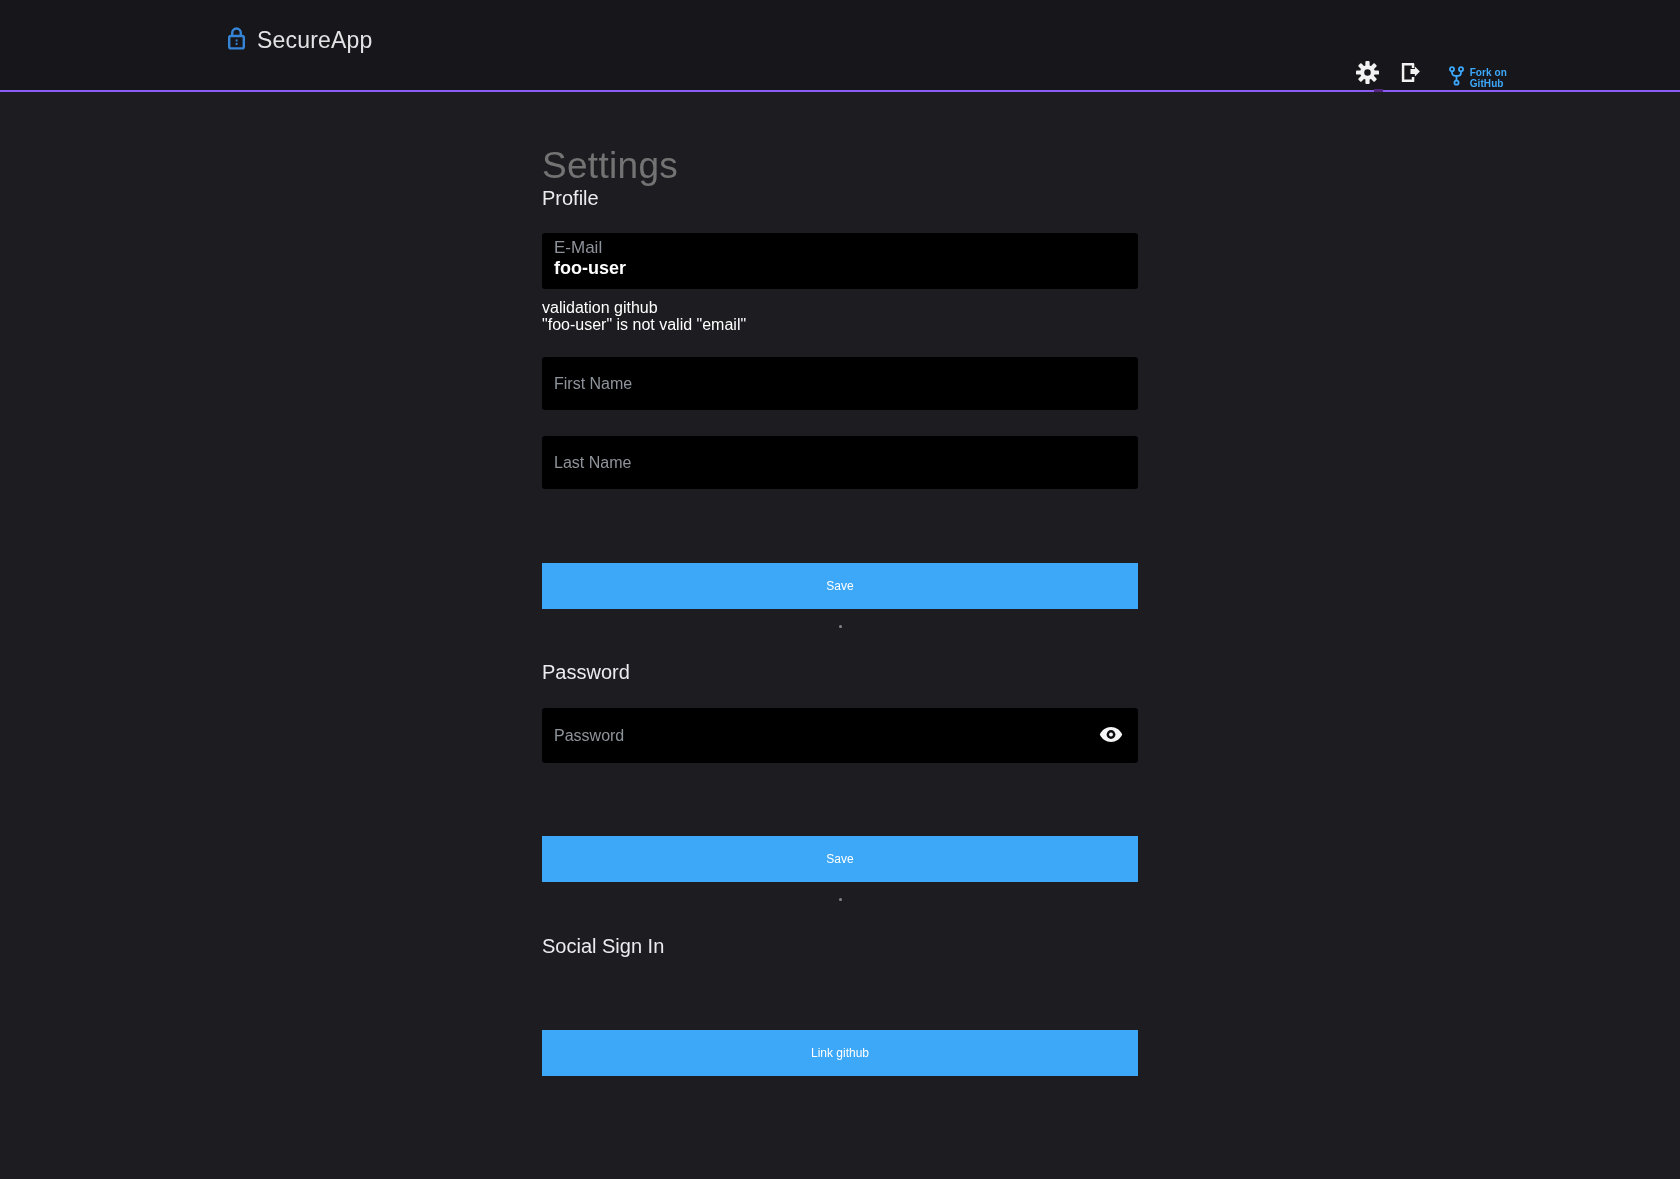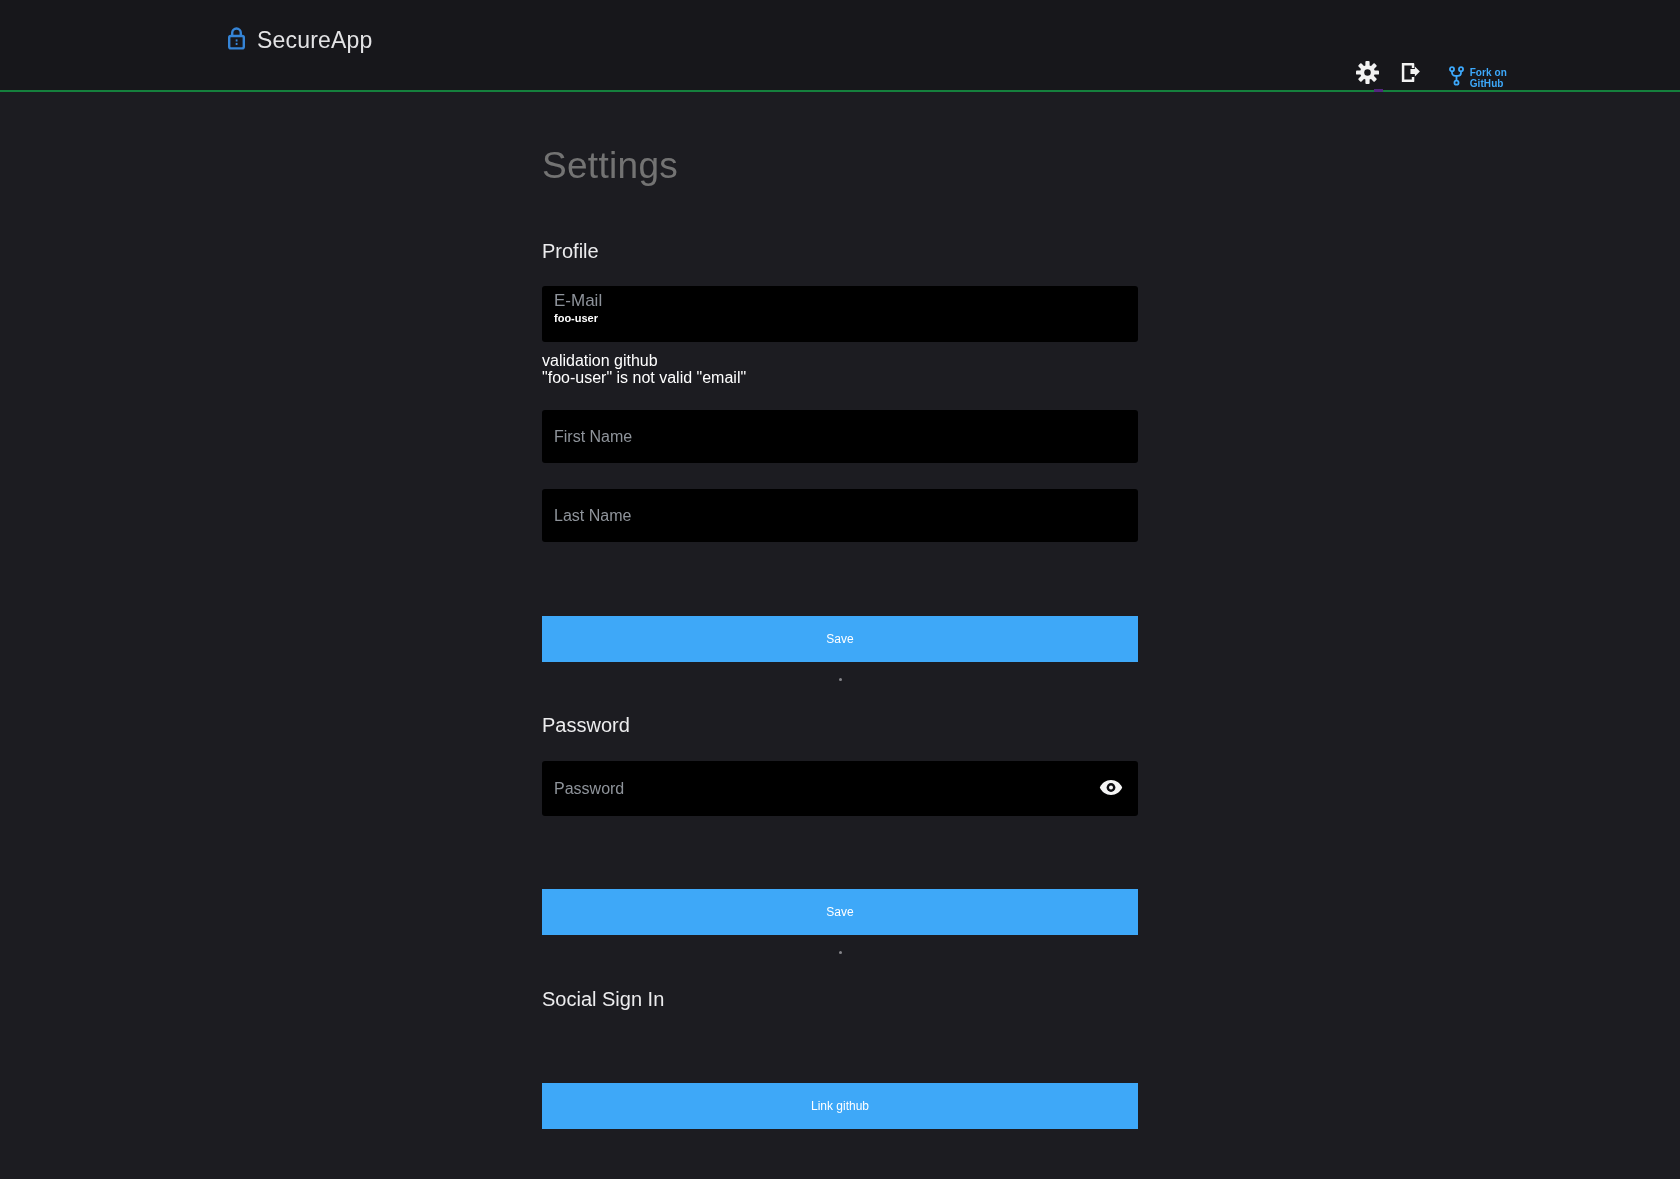--- a/index.html
+++ b/index.html
@@ -10,21 +10,21 @@
     font-family:"Liberation Sans", sans-serif;
     overflow:hidden;
     position:relative;
   }
 
   
   .app-header {
     position:relative;
     height:92px;
     background:#17171b;
-    border-bottom:2px solid #15803d;
+    border-bottom:2px solid #8b5cf6;
     text-decoration:underline;
   }
   .brand {
     position:absolute; left:227px; top:26px;
     display:flex; align-items:center; gap:11px;
   }
   .brand-title { font-size:23px; color:#e3e3e5; font-weight:400; letter-spacing:.2px; }
   .header-actions {
     position:absolute; right:173px; top:0; height:90px;
     display:flex; align-items:flex-end; gap:13px;
@@ -38,33 +38,33 @@
 
   
   .content { width:596px; margin:0 auto; }
 
   .page-title {
     margin-top:52px;
     font-size:37px; line-height:43px;
     font-weight:300; color:#737373; letter-spacing:.3px;
   }
   .section-heading { font-size:20px; line-height:23px; font-weight:400; color:#ececee; }
-  #profile-heading  { margin-top:53px; }
+  #profile-heading  { }
   #password-heading { margin-top:33px; }
   #social-heading   { margin-top:34px; }
 
   .filled-field {
     margin-top:23px; height:56px;
     background:#000; border-radius:3px;
     padding:8px 12px 0;
   }
   .float-label { display:block; font-size:17px; line-height:14px; color:#8e939b; }
   .filled-field input {
     width:100%; background:transparent; border:none; outline:none;
-    color:#fff; font-size:11px; font-weight:700; padding-top:3px;
+    color:#fff; font-size:18px; font-weight:700; padding-top:3px;
     font-family:inherit;
   }
 
   .validation { margin-top:10px; font-size:16px; line-height:17px; font-weight:500; color:#fff; }
 
   .text-field {
     display:block; width:100%; height:53px;
     background:#000; border:none; outline:none; border-radius:3px;
     color:#fff; font-size:16px; padding:0 12px;
     font-family:inherit;

